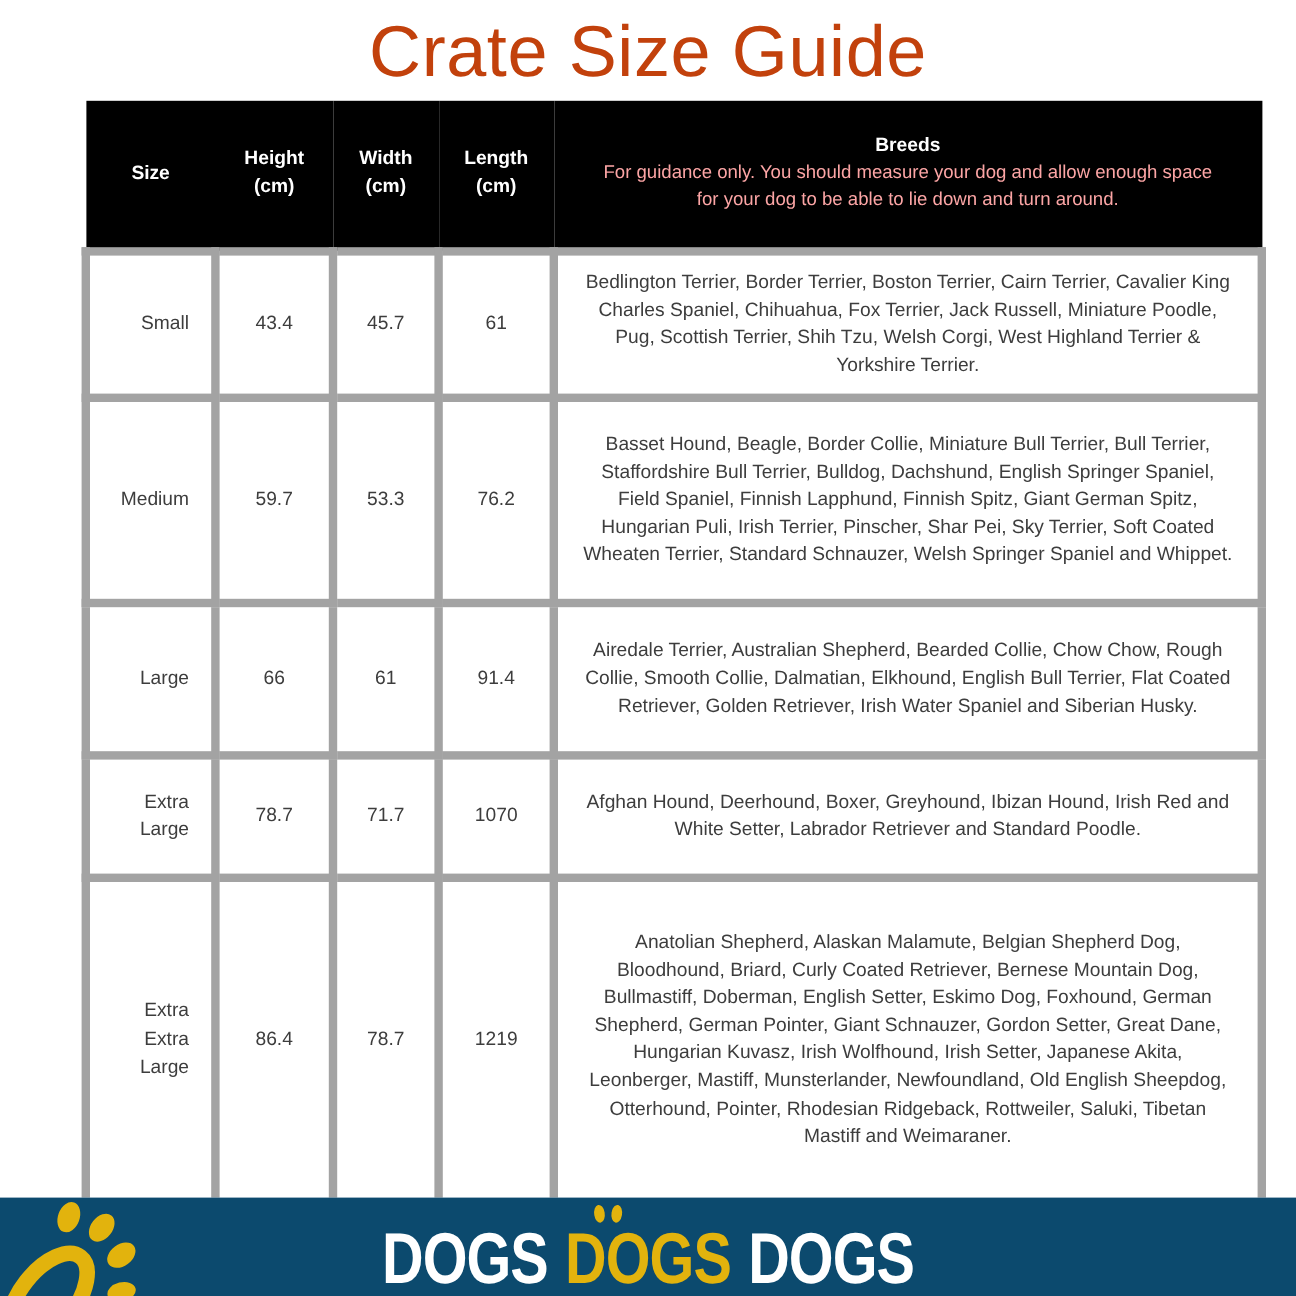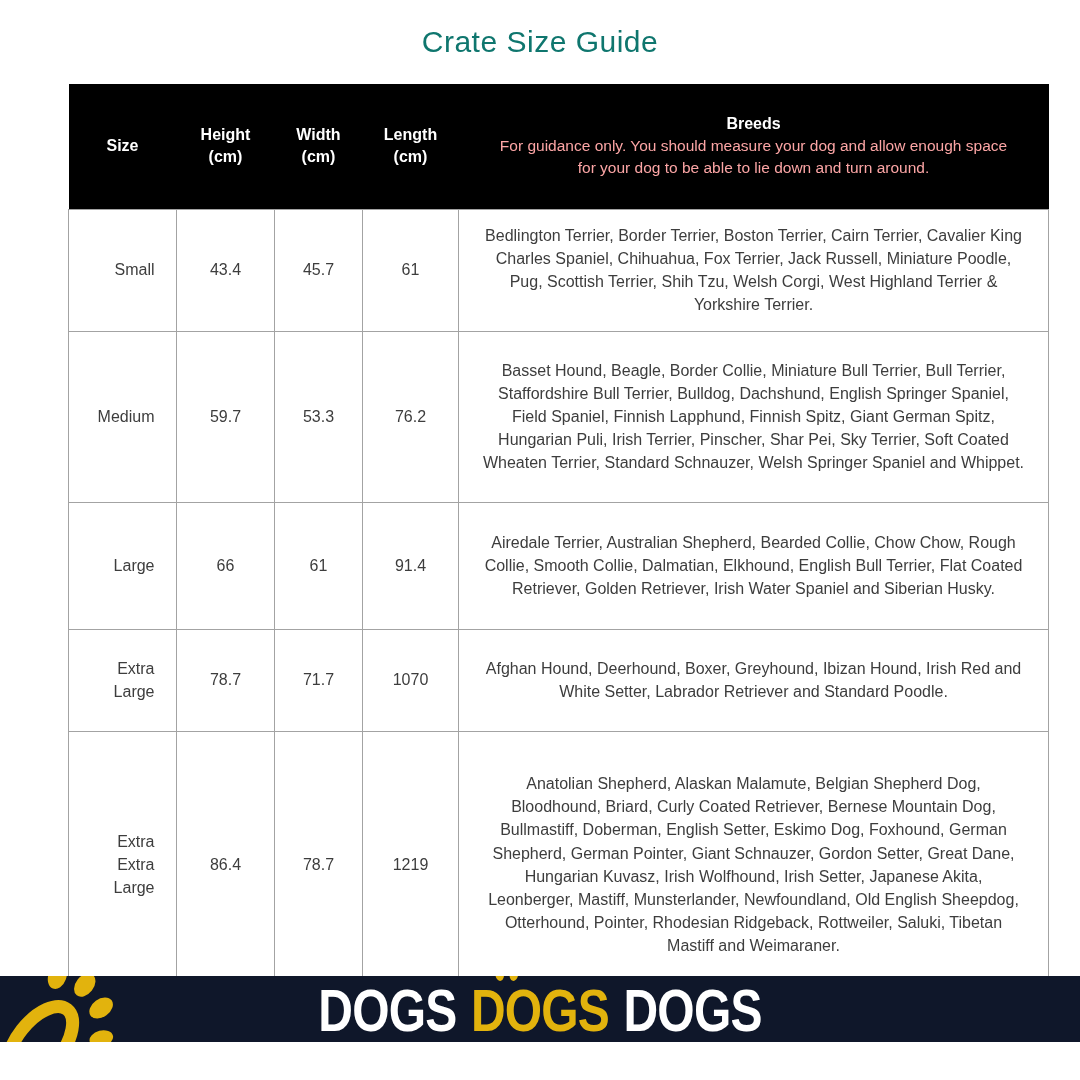--- a/index.html
+++ b/index.html
@@ -3,48 +3,48 @@
 <meta charset="utf-8">
 <style>
   html,body{margin:0;padding:0;}
   body{
     width:1080px;height:1080px;overflow:hidden;background:#ffffff;
     font-family:"Liberation Sans","DejaVu Sans",sans-serif;
     position:relative;
   }
   .title{
     height:84px;display:flex;align-items:center;justify-content:center;
-    font-size:30px;font-weight:400;color:#0f766e;letter-spacing:.5px;
+    font-size:60px;font-weight:400;color:#c2410c;letter-spacing:.5px;
   }
   table.size-guide{
     position:absolute;left:68px;top:84px;width:980px;
     border-collapse:collapse;table-layout:fixed;
   }
   thead tr{height:125px;}
   th{
     background:#000;color:#fff;font-size:16px;font-weight:700;
     vertical-align:middle;padding:0;border:none;text-align:center;
   }
   .th-stack div{line-height:1.4;}
   .breeds-title{font-size:16px;font-weight:700;line-height:1.4;}
   .breeds-note{
     max-width:525px;margin:0 auto;font-weight:400;font-size:15.5px;
     line-height:1.45;color:#fca5a5;
   }
   td{
-    border:1px solid #a3a3a3;vertical-align:middle;padding:0;
+    border:7px solid #a3a3a3;vertical-align:middle;padding:0;
     color:#3d3d3d;font-size:16px;text-align:center;background:#fff;
   }
   tbody tr:last-child td{border-bottom:none;}
   .inner{line-height:1.45;margin:0 auto;}
   .inner-size{max-width:64px;text-align:right;}
   .inner-breeds{max-width:545px;}
   footer{
-    position:absolute;left:0;top:976px;width:1080px;height:66px;
-    background:#0f172a;overflow:hidden;
+    position:absolute;left:0;top:998px;width:1080px;height:82px;
+    background:#0c4a6e;overflow:hidden;
   }
   .paw{position:absolute;left:6px;bottom:0;}
   .logo-words{
     position:absolute;left:50%;top:0;height:100%;
     display:flex;align-items:flex-end;gap:18px;padding-bottom:0px;
     transform:translateX(-50%) scaleX(0.8);
     font-weight:700;font-size:60px;line-height:1.05;letter-spacing:-1px;
     white-space:nowrap;
   }
   .logo-word{color:#fff;position:relative;}

